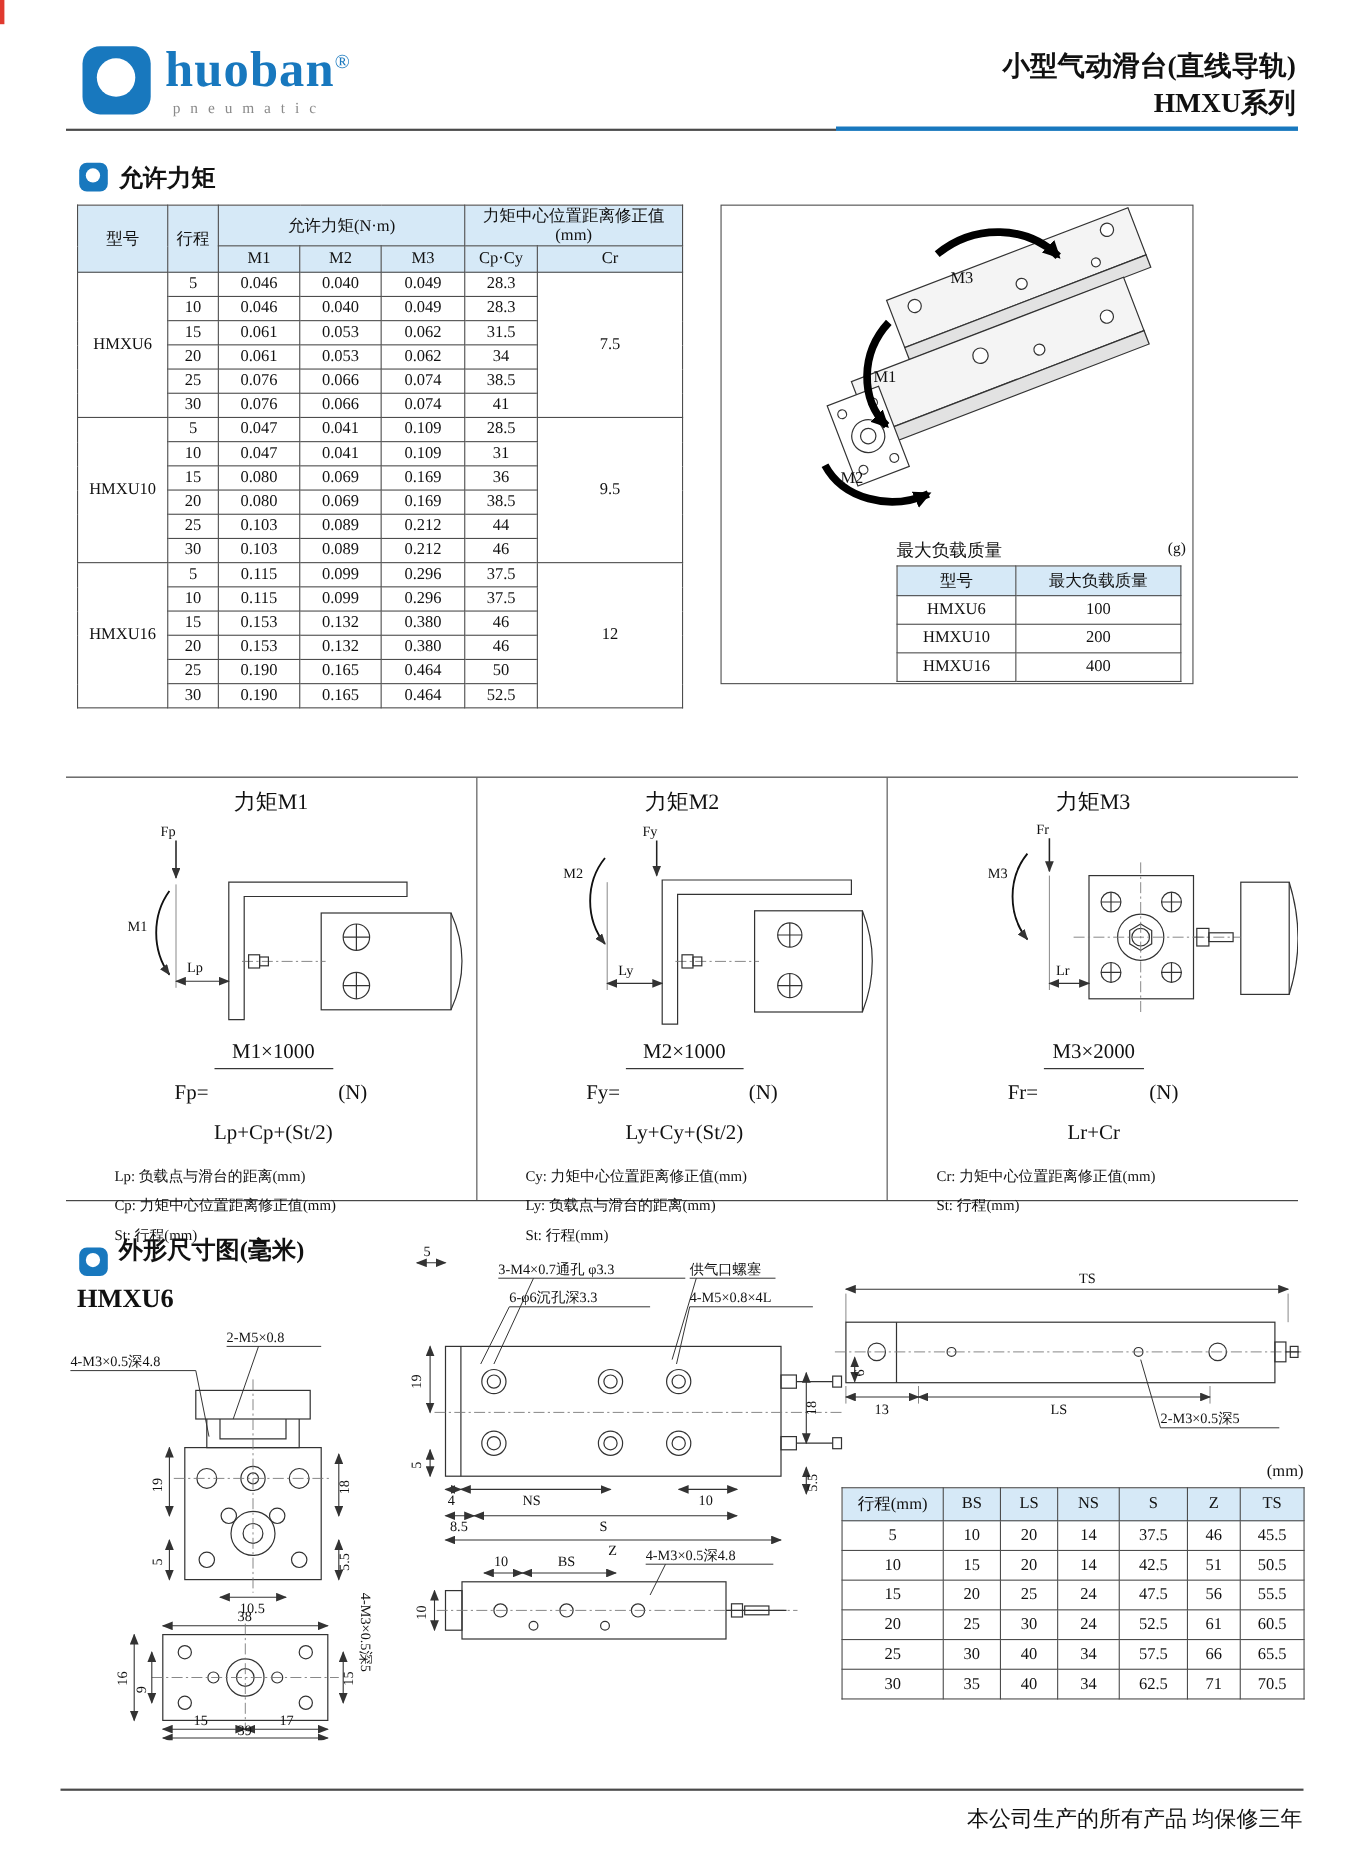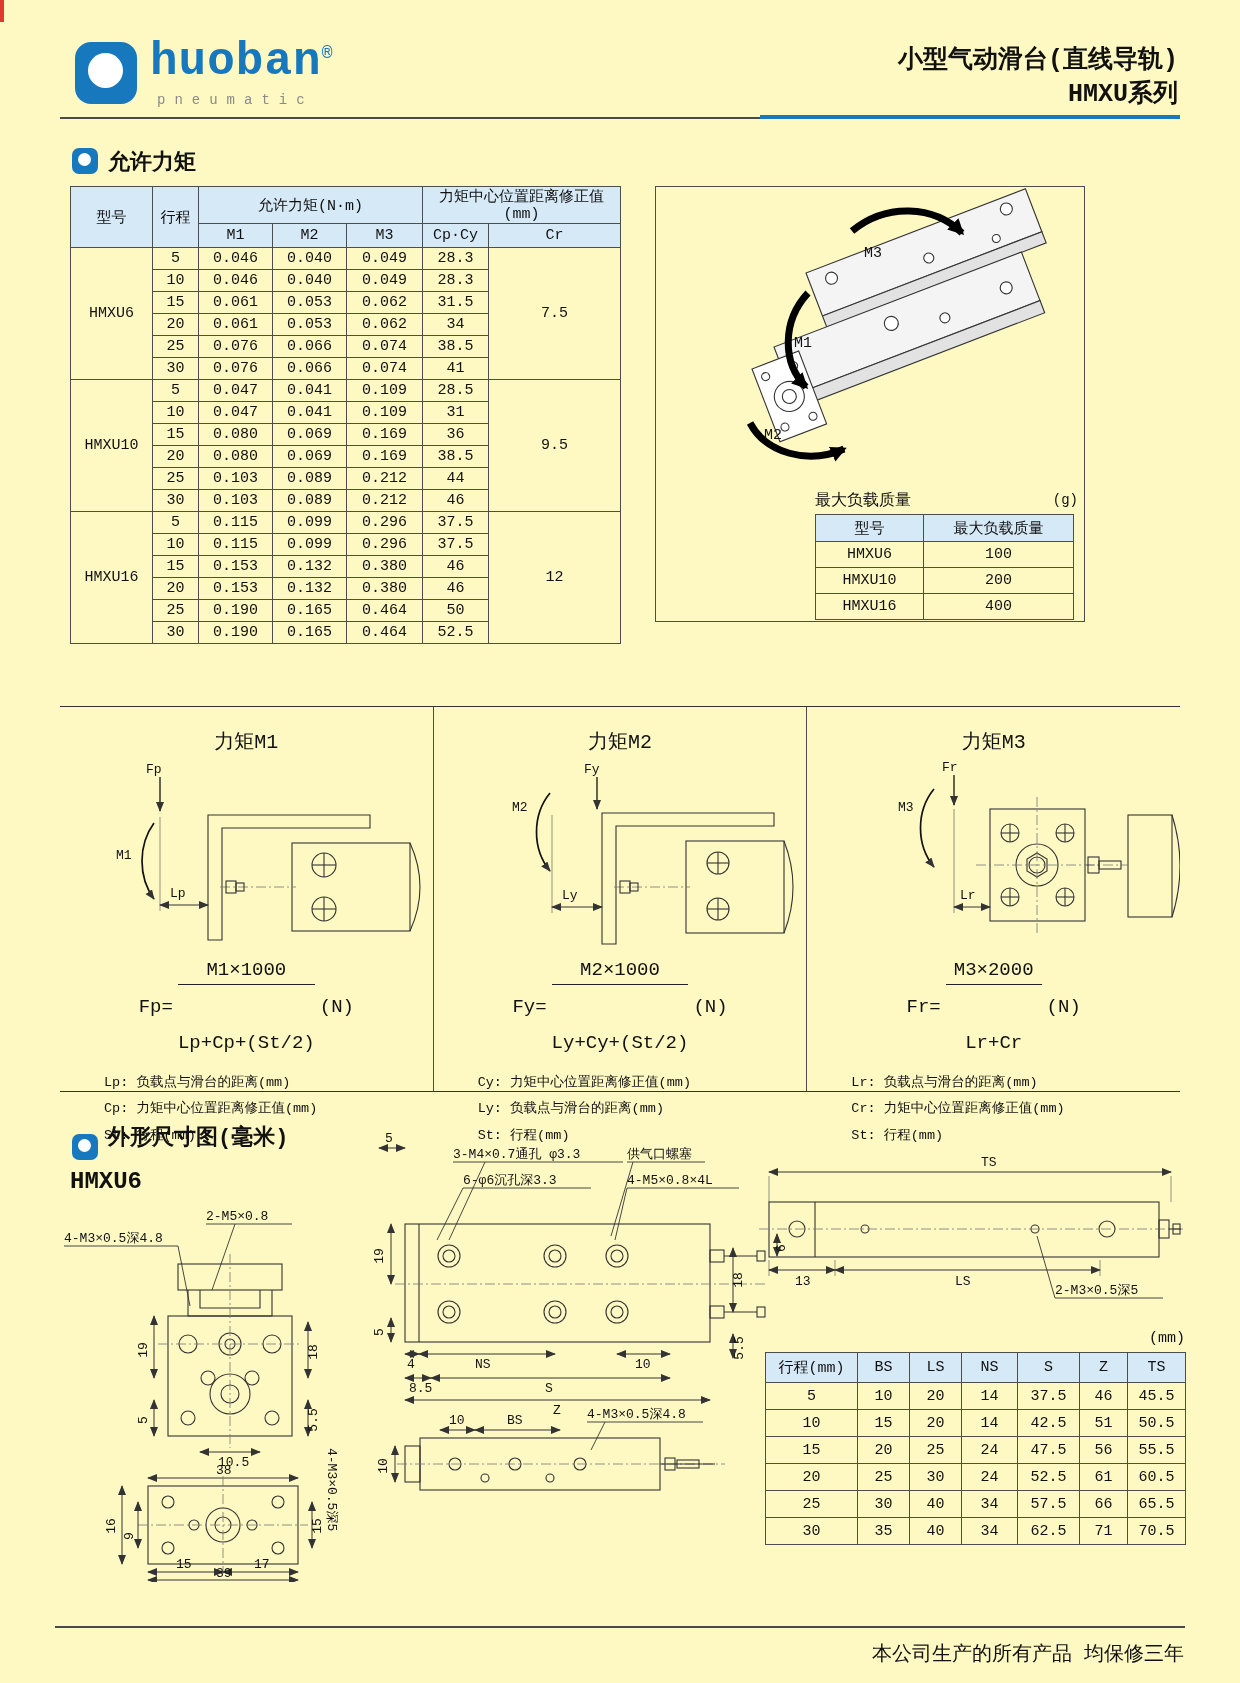--- a/index.html
+++ b/index.html
@@ -1,19 +1,19 @@
 <!DOCTYPE html>
 <html style="--accent: #1878be; --thbg: #d6e9f7; --line: #4d4d4d;"><head>
 <meta charset="utf-8">
 <style>
   :root{ --accent:#1878be; --thbg:#d6e9f7; --line:#4d4d4d; }
   *{box-sizing:border-box;}
   body{margin:0;background:#888;}
-  .page{position:relative;width:1240px;height:1683px;margin:0 auto;background:#fef9c3;
-        font-family:Liberation Mono, monospace;color:#111;overflow:hidden;}
+  .page{position:relative;width:1240px;height:1683px;margin:0 auto;background:#ffffff;
+        font-family:Liberation Serif, serif;color:#111;overflow:hidden;}
   .abs{position:absolute;}
   
   .corner-mark{left:0;top:0;width:4px;height:22px;background:#e03a2f;}
   .logo-mark{left:75px;top:42px;width:62px;height:62px;background:var(--accent);border-radius:16px;}
   .logo-mark::after{content:"";position:absolute;left:13px;top:11px;width:35px;height:35px;background:#fff;border-radius:50%;}
   .brand{left:150px;top:36px;font-size:46px;font-weight:bold;color:var(--accent);letter-spacing:1px;}
   .brand sup{font-size:18px;font-weight:normal;}
   .brand-sub{left:157px;top:92px;font-size:14px;color:#8a8a8a;letter-spacing:9px;}
   .doc-title{right:62px;top:44px;text-align:right;font-weight:bold;font-size:25px;line-height:1.35;}
   .rule-dark{left:60px;top:117px;width:700px;height:2px;background:#4a4a4a;}
@@ -38,21 +38,21 @@
   #dim-table thead th{height:30px;font-size:15px;}
   #dim-table td{height:27px;font-size:15px;}
   
   .diag-box{left:655px;top:186px;width:430px;height:436px;border:1px solid var(--line);}
   .load-title{left:815px;top:490px;font-size:16px;}
   .load-unit{left:1040px;top:492px;width:38px;font-size:14px;text-align:right;}
   
   .force-wrap{left:60px;top:706px;width:1120px;height:386px;border-top:1.5px solid #333;border-bottom:1.5px solid #333;display:flex;}
   .fcol{flex:1;position:relative;border-left:1px solid var(--line);}
   .fcol:first-child{border-left:none;}
-  .fcol-title{text-align:center;margin-top:21px;font-size:20px;}
+  .fcol-title{text-align:center;margin-top:8px;font-size:20px;}
   .fsvg{display:block;margin:2px auto 0;}
   .formula{display:flex;justify-content:center;align-items:center;font-size:19px;margin-top:2px;}
   .frac{display:inline-flex;flex-direction:column;text-align:center;margin:0 5px;gap:24px;}
   .frac .num{border-bottom:1.6px solid #222;padding:0 8px 3px;}
   .frac .den{padding-top:3px;margin-top:20px;}
   .notes{margin:16px 0 0 44px;font-size:13.5px;line-height:1.95;}
   
   .dwg line,.dwg rect,.dwg circle,.dwg path,.dwg polygon{stroke:#333;fill:none;stroke-width:1.1;}
   .dwg text{fill:#111;font-size:13px;stroke:none;}
   .dwg .cl{stroke:#777;stroke-width:.8;stroke-dasharray:10 3 2 3;}
@@ -444,21 +444,20 @@
       </svg>
       <div class="formula">
         <span>Fr=</span>
         <span class="frac">
             <span class="num">M3×2000</span>
             <span class="den">Lr+Cr</span>
           </span>
         <span>(N)</span>
       </div>
       <div class="notes">
-        <div>Lr: 负载点与滑台的距离(mm)</div>
         <div>Cr: 力矩中心位置距离修正值(mm)</div>
         <div>St: 行程(mm)</div>
       </div>
     </div>
   </div>
 
   <div class="abs sq-icon" style="left:72px;top:1134px"></div>
   <div class="abs sec-title" style="left:108px;top:1122px">外形尺寸图(毫米)</div>
   <div class="abs model-head">HMXU6</div>
 

